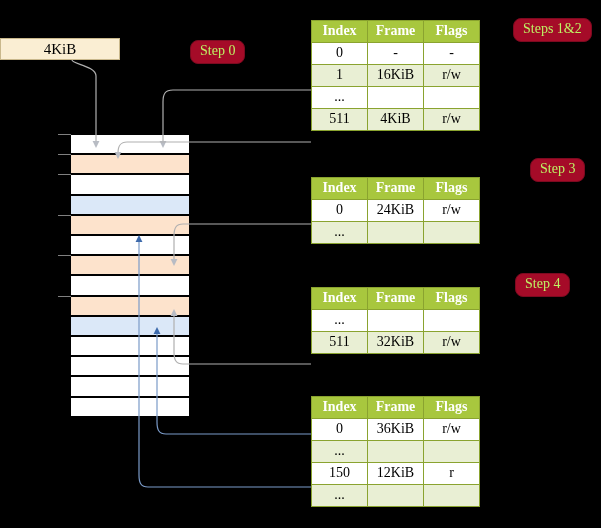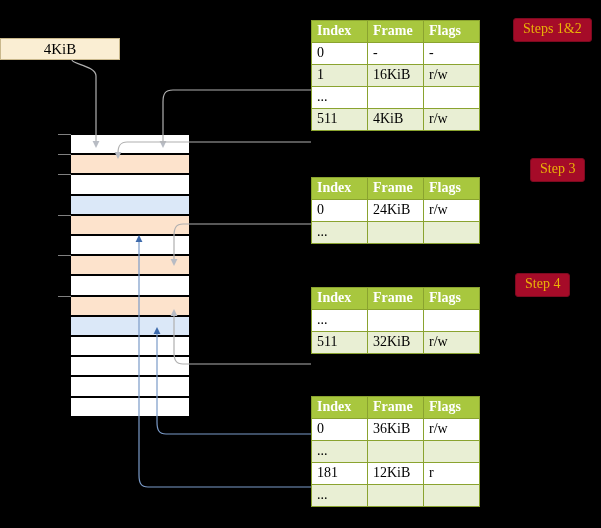--- a/index.html
+++ b/index.html
@@ -7,43 +7,43 @@
        font-family:"Liberation Serif", serif;}
   .root{position:absolute;left:0;top:0;width:601px;height:528px;}
 
   
   .srcbox{position:absolute;left:0;top:38px;width:120px;height:22px;
           background:#faeed3;border:1px solid #c9b88c;
           display:flex;align-items:center;justify-content:center;
           font-size:15px;color:#000;box-sizing:border-box;}
 
   
-  .badge{position:absolute;background:#a50b28;color:#eab308;font-size:14px;
-         padding:3px 9px 4px;border-radius:3px;white-space:nowrap;
+  .badge{position:absolute;background:#a50b28;color:#bef264;font-size:14px;
+         padding:3px 9px 4px;border-radius:8px;white-space:nowrap;
          border:1px solid #7c0a20;box-sizing:border-box;line-height:1.05;}
   .badge-step0{left:190px;top:40px;}
   .badge-steps12{left:513px;top:18px;}
   .badge-step3{left:530px;top:158px;}
   .badge-step4{left:515px;top:265px;margin-top:8px;}
 
   
   .memcol{position:absolute;left:70px;top:134px;width:120px;height:282px;}
   .memrow{position:absolute;left:0;width:120px;height:20.2px;
           border:1px solid #000;box-sizing:border-box;background:#fff;}
   .memrow.peach{background:#fde3cc;}
   .memrow.blue{background:#dbe8f8;}
   
   .tick{position:absolute;left:58px;width:13px;height:0;
         border-top:1px solid #808080;}
 
   
   .ptable{position:absolute;border-collapse:collapse;
           font-size:14px;color:#000;background:#fff;}
   .ptable td,.ptable th{border:1px solid #8aa32f;padding:2px 5px 3px;
-          text-align:left;font-weight:normal;height:18px;box-sizing:border-box;}
+          text-align:center;font-weight:normal;height:18px;box-sizing:border-box;}
   .ptable th{background:#a8c73e;color:#fff;font-weight:bold;
              border:1px solid #8aa32f;}
   .ptable tr.alt td{background:#e9efd4;}
   .ptable td.hl{background:#fbf6a6;}
   .c-index{width:56px;}
   .c-frame{width:56px;}
   .c-flags{width:56px;}
 
   .tbl1{left:311px;top:20px;}
   .tbl2{left:311px;top:177px;}
@@ -56,20 +56,21 @@
 </style>
 </head>
 <body>
 
 <div class="root">
 
   <div class="srcbox">
     <span>4KiB</span>
   </div>
 
+  <div class="badge badge-step0">Step 0</div>
   <div class="badge badge-steps12">Steps 1&amp;2</div>
   <div class="badge badge-step3">Step 3</div>
   <div class="badge badge-step4">Step 4</div>
 
   <div class="memcol" id="memcol">
       <div class="memrow" style="top: 0px;"></div>
       <div class="memrow peach" style="top: 20.2px;"></div>
       <div class="memrow" style="top: 40.4px;"></div>
       <div class="memrow blue" style="top: 60.6px;"></div>
       <div class="memrow peach" style="top: 80.8px;"></div>
@@ -171,21 +172,21 @@
           <td class="c-index">0</td>
           <td class="c-frame">36KiB</td>
           <td class="c-flags">r/w</td>
         </tr>
         <tr class="alt">
           <td class="c-index">...</td>
           <td class="c-frame"></td>
           <td class="c-flags"></td>
         </tr>
         <tr>
-          <td class="c-index">181</td>
+          <td class="c-index">150</td>
           <td class="c-frame">12KiB</td>
           <td class="c-flags">r</td>
         </tr>
         <tr class="alt">
           <td class="c-index">...</td>
           <td class="c-frame"></td>
           <td class="c-flags"></td>
         </tr>
       </tbody>
     </table>

